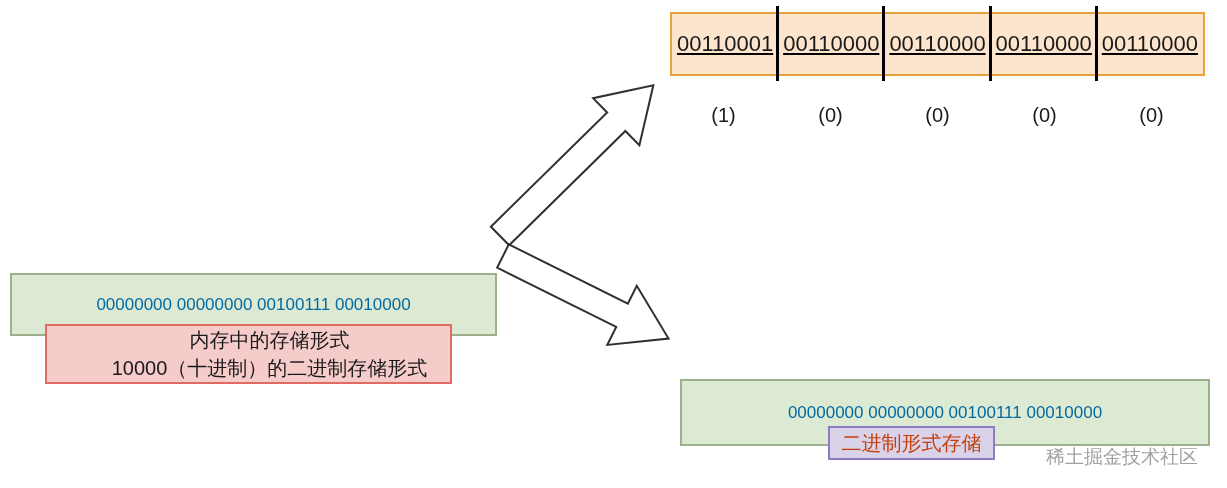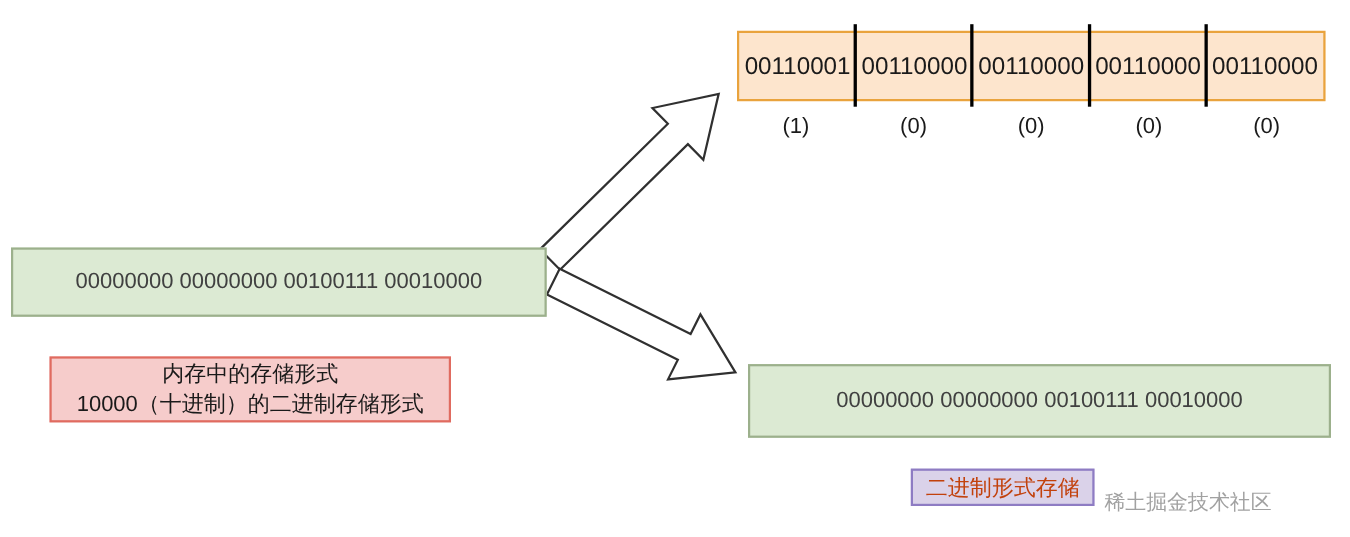--- a/index.html
+++ b/index.html
@@ -23,25 +23,26 @@
   }
   .arrow {
     fill: var(--arrow-fill, #ffffff);
     stroke: var(--arrow-stroke, #303030);
     stroke-width: 2;
     stroke-linejoin: miter;
   }
   
   .byte-table {
     position: absolute;
-    left: 670px; top: 28px;
+    left: 670px; top: 12px;
     width: 531px; height: 60px;
     background: var(--peach-fill, #fde5cd);
     border: 2px solid var(--peach-border, #e9a33d);
     display: flex;
+    text-decoration: underline;
   }
   .byte-cell {
     flex: 1 1 0;
     display: flex;
     align-items: center;
     justify-content: center;
     font-size: 22px;
     color: #1a1a1a;
     white-space: nowrap;
   }
@@ -69,42 +70,44 @@
     color: #1a1a1a;
   }
   
   .green-box {
     position: absolute;
     background: var(--green-fill, #dcead3);
     border: 2px solid var(--green-border, #9cb08c);
     display: flex;
     align-items: center;
     justify-content: center;
-    font-size: 20px;
-    color: #404040;
+    font-size: 17px;
+    color: #0369a1;
     white-space: nowrap;
+    margin-top: 48px;
   }
   .mem-box { left: 10px; top: 225px; width: 483px; height: 59px; }
   .bin-box { left: 680px; top: 331px; width: 526px; height: 63px; }
   
   .mem-caption {
     position: absolute;
     left: 45px; top: 324px;
     width: 361px; height: 56px;
     background: var(--pink-fill, #f6cccb);
     border: 2px solid var(--pink-border, #e06b60);
     display: flex;
     flex-direction: column;
     align-items: center;
     justify-content: center;
     font-size: 20px;
     line-height: 28px;
     color: #1a1a1a;
     text-align: center;
     white-space: nowrap;
+    padding-left: 42px;
   }
   
   .bin-caption {
     position: absolute;
     left: 828px; top: 426px;
     width: 163px; height: 30px;
     background: var(--purple-fill, #dad2e9);
     border: 2px solid var(--purple-border, #8e7cc3);
     display: flex;
     align-items: center;
@@ -114,21 +117,21 @@
     white-space: nowrap;
   }
   
   .wm {
     position: absolute;
     font-size: 19px;
     color: rgba(145, 145, 145, 0.85);
     white-space: nowrap;
     pointer-events: none;
   }
-  .wm-juejin { left: 1004px; top: 444px; }
+  .wm-juejin { left: 1046px; top: 444px; }
   .wm-csdn  { left: 995px;  top: 454px; }
 </style>
 </head>
 <body>
 
 <div class="canvas">
 
   <svg class="arrows-svg" viewBox="0 0 1227 488">
 
     <g transform="translate(500,236) rotate(-44.5)">

